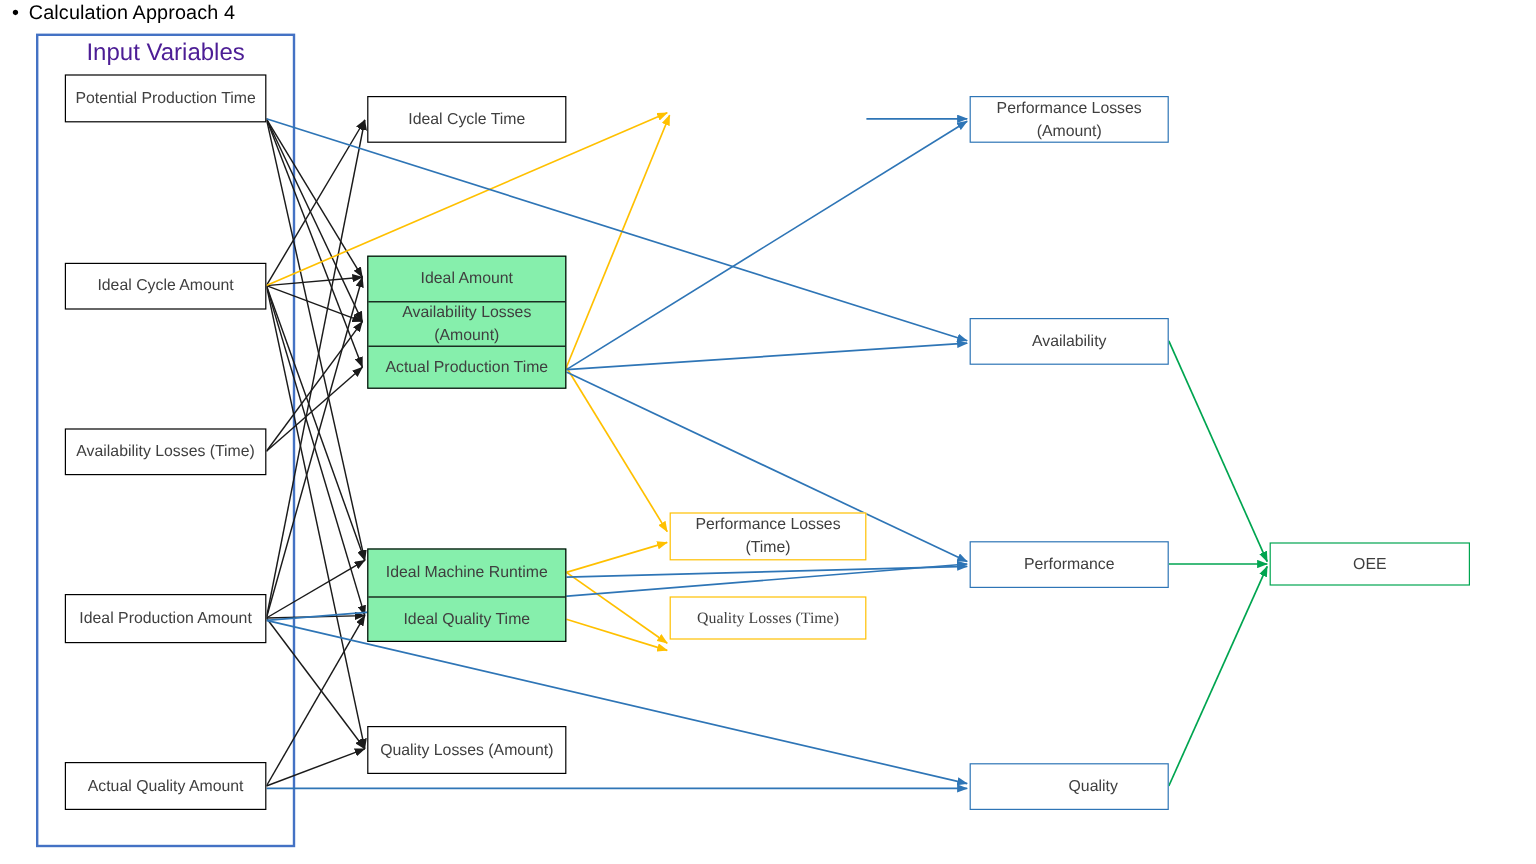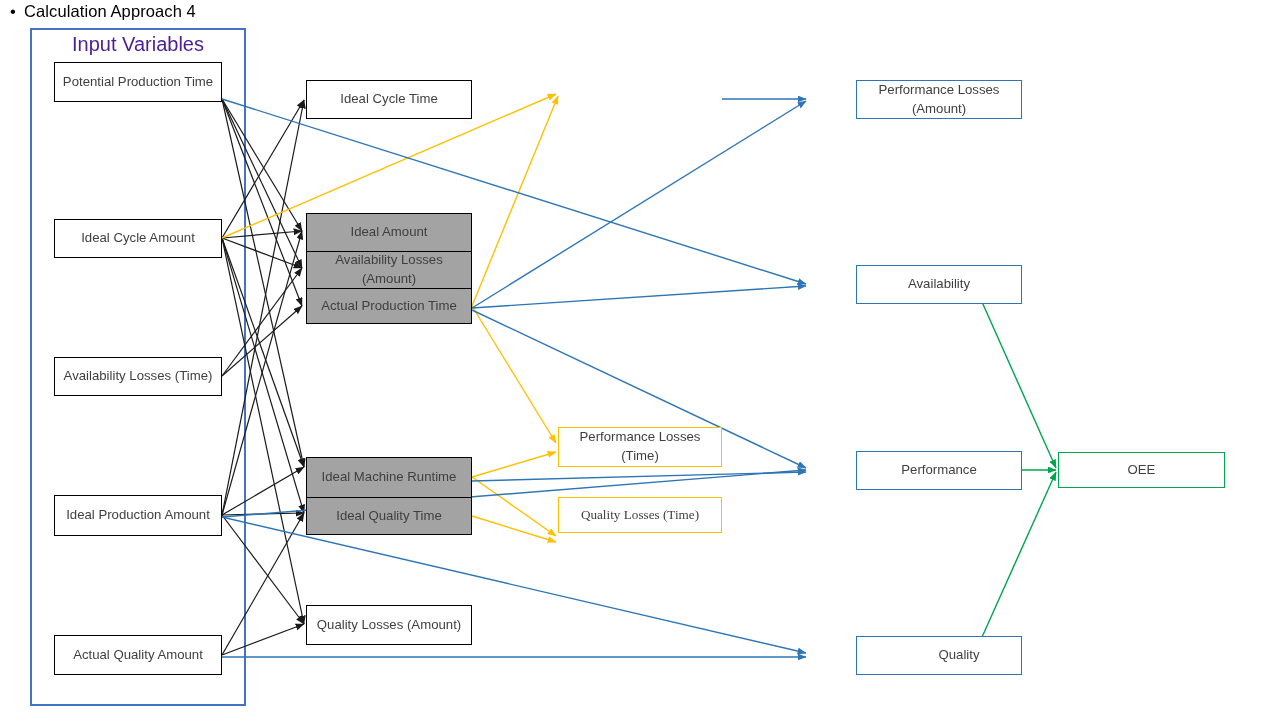--- a/index.html
+++ b/index.html
@@ -63,27 +63,27 @@
     align-items: center;
     justify-content: center;
     text-align: center;
     font-size: 13.2px;
     color: #3f3f3f;
     line-height: 1.42;
     padding: 0 4px;
   }
   .node.black  { border: 1.3px solid #000000; color: #3f3f3f; }
   .node.orange { border: 1.5px solid #FFC000; color: #3f3f3f; }
-  .node.blue   { border: 1.5px solid #2E75B6; color: #3f3f3f; margin-left: 48px; }
+  .node.blue   { border: 1.5px solid #2E75B6; color: #3f3f3f; }
   .node.green  { border: 1.5px solid #00A550; color: #3f3f3f; }
   .stack {
     position: absolute;
     box-sizing: border-box;
     border: 1.3px solid #000000;
-    background: #a3a3a3;
+    background: #86efac;
   }
   .stack .cell {
     box-sizing: border-box;
     display: flex;
     align-items: center;
     justify-content: center;
     text-align: center;
     font-size: 13.2px;
     color: #3f3f3f;
     line-height: 1.42;

